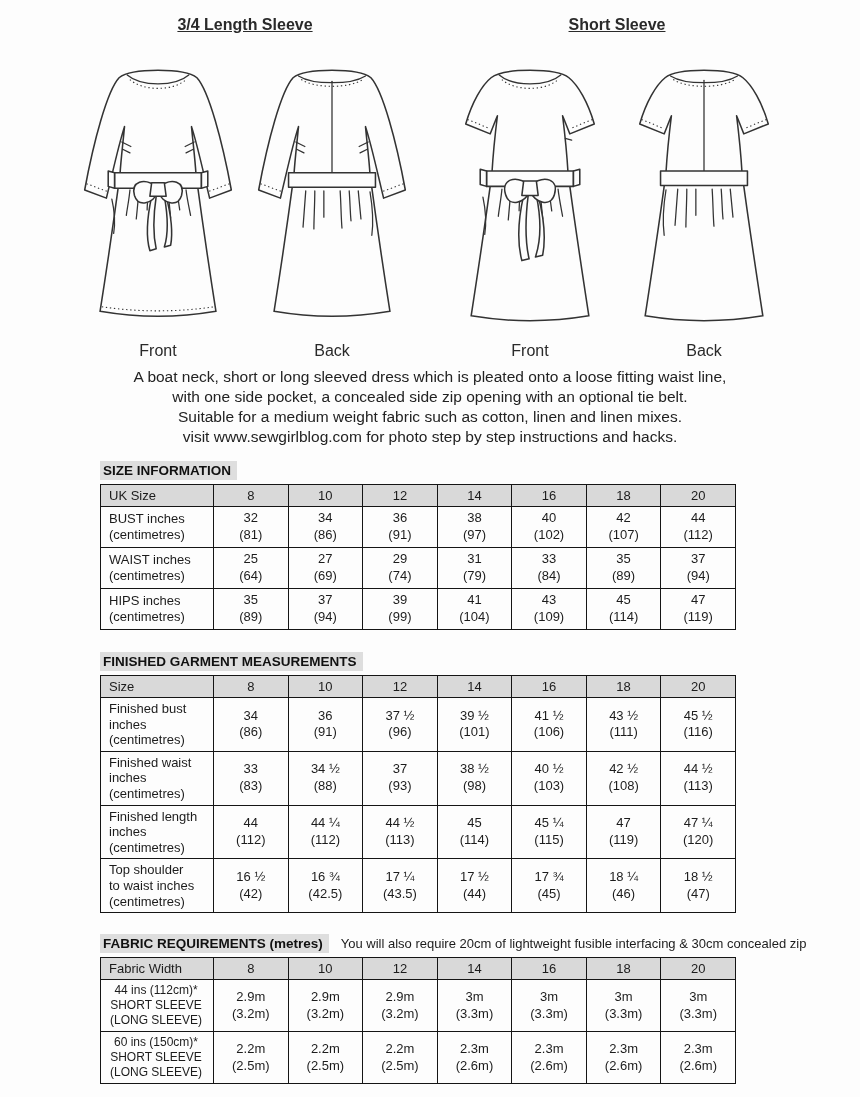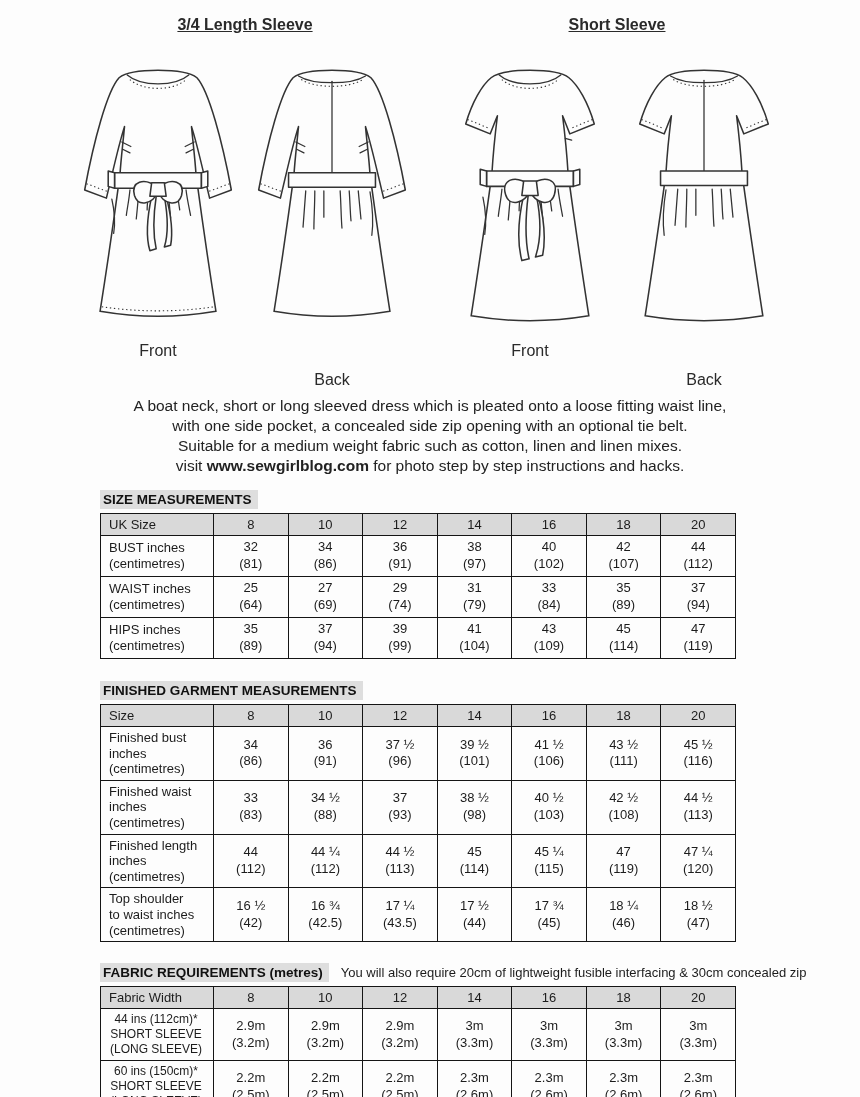--- a/index.html
+++ b/index.html
@@ -12,31 +12,31 @@
     color: #1c1c1c;
     overflow: hidden;
   }
 
   
   .illos { display: flex; padding: 16px 0 0 72px; }
   .illo-group { display: flex; flex-direction: column; }
   .group-title { text-align: center; font-size: 16px; font-weight: 600; color: #2a2a2a; height: 24px; text-decoration: underline; }
   .fig-row { display: flex; }
   .fig { width: 172px; display: flex; flex-direction: column; align-items: center; }
-  .fig + .fig { margin-left: 2px; gap: 29px; }
+  .fig + .fig { margin-left: 2px; }
   .illo-group + .illo-group { margin-left: 26px; }
   .fig svg { display: block; }
   .fig-caption { font-size: 16px; color: #2a2a2a; margin-top: 2px; }
   .dress { stroke: #333; stroke-width: 1.7; fill: #fdfdfd; stroke-linejoin: round; stroke-linecap: round; }
   .detail { stroke: #333; stroke-width: 1.4; fill: none; stroke-linecap: round; }
   .stitch { stroke: #333; stroke-width: 1.2; fill: none; stroke-dasharray: 1.5 3; }
 
   
   .description { text-align: center; font-size: 15.5px; line-height: 20px; margin-top: 7px; color: #222; }
-  .description b { font-weight: 700; }
+  .description b { font-weight: 400; }
 
   
   .section { margin-left: 100px; }
   .section-title-row { display: flex; align-items: baseline; white-space: nowrap; }
   .section-title {
     display: inline-block; font-size: 13.5px; font-weight: 700;
     background: #dedede; padding: 2px 6px 2px 3px; color: #111;
   }
   .section-note { font-size: 13px; margin-left: 12px; color: #1c1c1c; }
 
@@ -154,21 +154,21 @@
   <div class="description">
     <div>A boat neck, short or long sleeved dress which is pleated onto a loose fitting waist line,</div>
     <div>with one side pocket, a concealed side zip opening with an optional tie belt.</div>
     <div>Suitable for a medium weight fabric such as cotton, linen and linen mixes.</div>
     <div><span>visit </span><b>www.sewgirlblog.com</b><span> for photo step by step instructions and hacks.</span></div>
   </div>
 
   <div class="spacer-3"></div>
 
   <div class="section">
-    <span class="section-title">SIZE MEASUREMENTS</span>
+    <span class="section-title">SIZE INFORMATION</span>
     <table class="meas" id="table-size">
         <thead>
           <tr>
             <th>UK Size</th>
             <th>8</th>
             <th>10</th>
             <th>12</th>
             <th>14</th>
             <th>16</th>
             <th>18</th>

